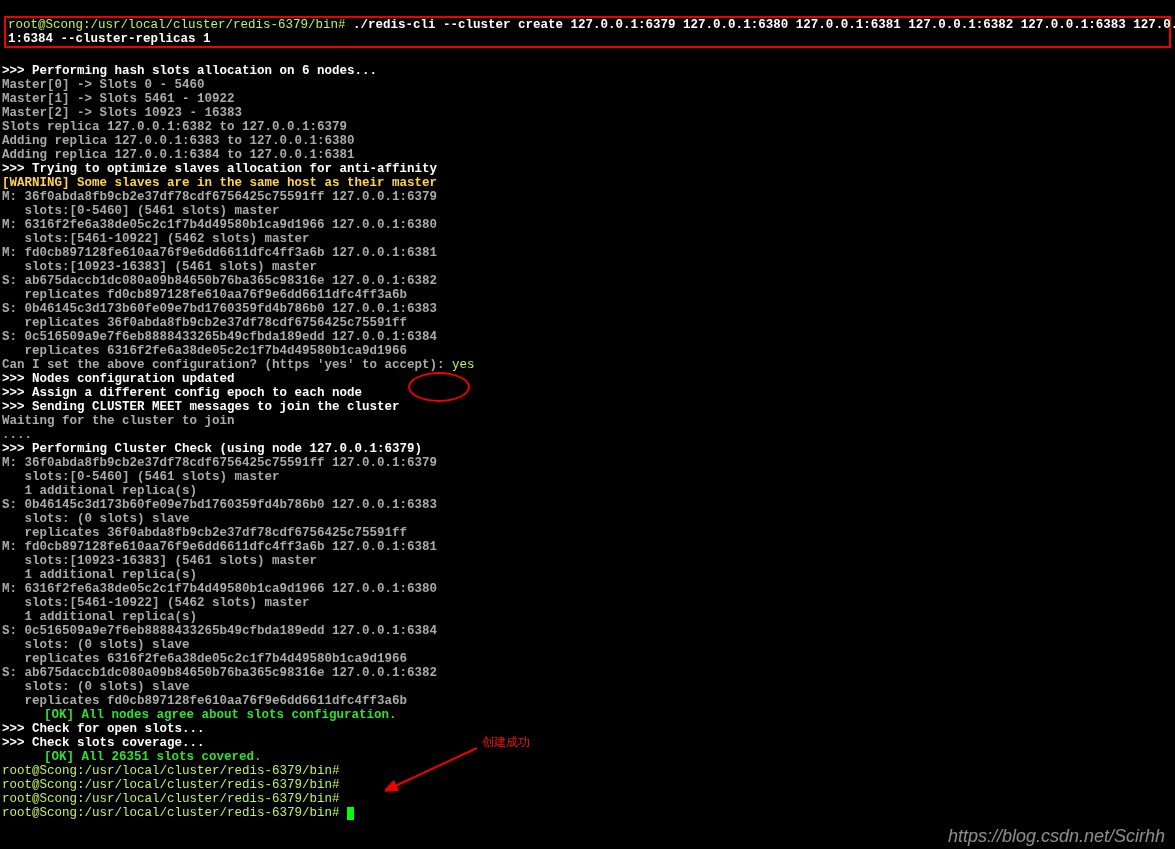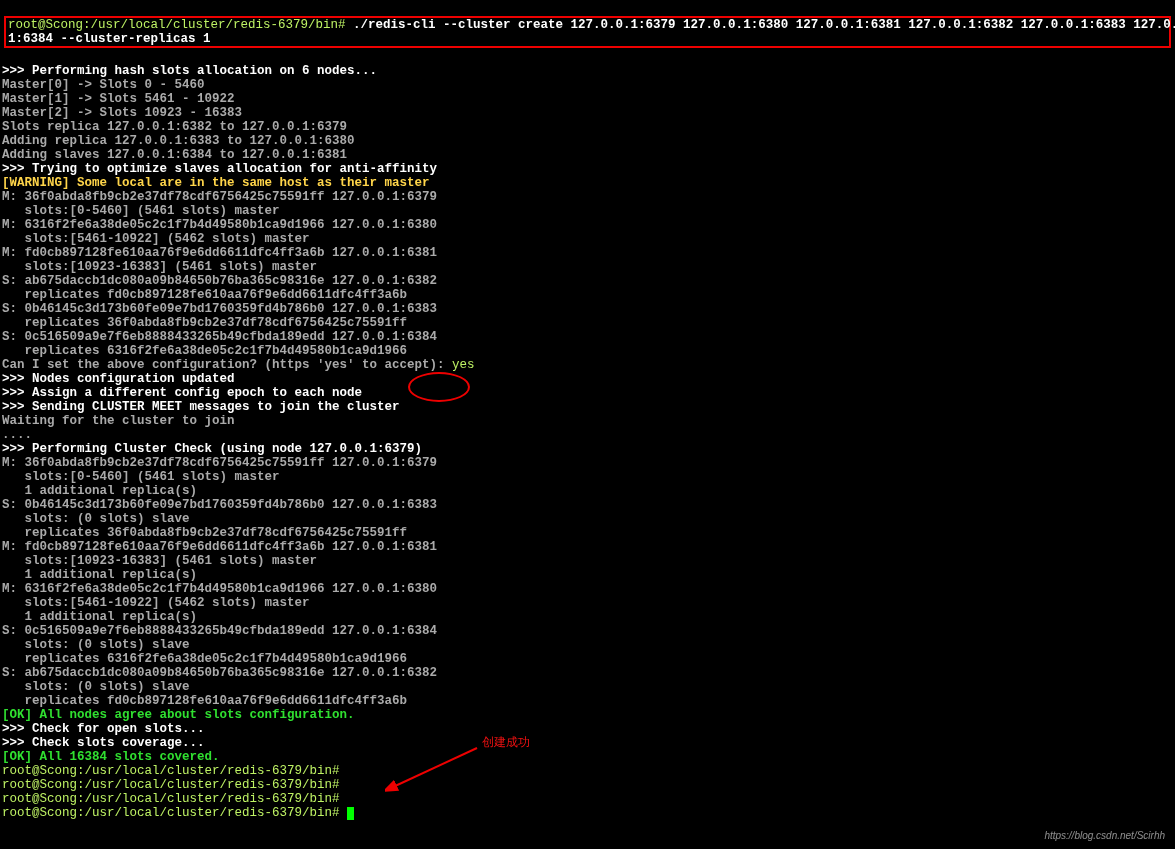--- a/index.html
+++ b/index.html
@@ -21,21 +21,21 @@
     white-space: pre;
   }
   .cmd-box {
     border: 2px solid #e00;
     padding: 0 2px;
     margin: 1px 2px 2px 2px;
   }
   .white   { color: #bef264; }
   .bwhite  { color: #fff; font-weight: bold; }
   .byellow { color: #ffd54a; font-weight: bold; }
-  .bgreen  { color: #30e030; font-weight: bold; }
+  .bgreen  { color: #30e030; font-weight: bold; margin-left: 42px; }
   .gray    { color: #aaa; font-weight: bold; }
   .cursor {
     display: inline-block;
     width: 7px;
     height: 13px;
     background: #00ff00;
     vertical-align: text-bottom;
   }
   .ellipse {
     position: absolute;
@@ -46,21 +46,21 @@
   .arrow {
     position: absolute;
     pointer-events: none;
   }
   .watermark {
     position: absolute;
     right: 10px;
     bottom: 6px;
     color: rgba(255,255,255,0.55);
     font-family: Arial, sans-serif;
-    font-size: 10px;
+    font-size: 18px;
     font-style: italic;
   }
   .annot {
     position: absolute;
     color: #e11;
     font-family: "Microsoft YaHei", Arial, sans-serif;
     font-size: 12px;
   }
 </style>
 </head>
@@ -68,23 +68,23 @@
 
 <div class="terminal">
 <div class="cmd-box"><span class="white">root@Scong:/usr/local/cluster/redis-6379/bin# </span><span class="bwhite">./redis-cli --cluster create 127.0.0.1:6379 127.0.0.1:6380 127.0.0.1:6381 127.0.0.1:6382 127.0.0.1:6383 127.0.0.</span>
 <span class="bwhite">1:6384 --cluster-replicas 1</span></div>
 <span class="bwhite">&gt;&gt;&gt; Performing hash slots allocation on 6 nodes...</span>
 <span class="gray">Master[0] -&gt; Slots 0 - 5460</span>
 <span class="gray">Master[1] -&gt; Slots 5461 - 10922</span>
 <span class="gray">Master[2] -&gt; Slots 10923 - 16383</span>
 <span class="gray">Slots replica 127.0.0.1:6382 to 127.0.0.1:6379</span>
 <span class="gray">Adding replica 127.0.0.1:6383 to 127.0.0.1:6380</span>
-<span class="gray">Adding slaves 127.0.0.1:6384 to 127.0.0.1:6381</span>
+<span class="gray">Adding replica 127.0.0.1:6384 to 127.0.0.1:6381</span>
 <span class="bwhite">&gt;&gt;&gt; Trying to optimize slaves allocation for anti-affinity</span>
-<span class="byellow">[WARNING] Some local are in the same host as their master</span>
+<span class="byellow">[WARNING] Some slaves are in the same host as their master</span>
 <span class="gray">M: 36f0abda8fb9cb2e37df78cdf6756425c75591ff 127.0.0.1:6379</span>
 <span class="gray">   slots:[0-5460] (5461 slots) master</span>
 <span class="gray">M: 6316f2fe6a38de05c2c1f7b4d49580b1ca9d1966 127.0.0.1:6380</span>
 <span class="gray">   slots:[5461-10922] (5462 slots) master</span>
 <span class="gray">M: fd0cb897128fe610aa76f9e6dd6611dfc4ff3a6b 127.0.0.1:6381</span>
 <span class="gray">   slots:[10923-16383] (5461 slots) master</span>
 <span class="gray">S: ab675daccb1dc080a09b84650b76ba365c98316e 127.0.0.1:6382</span>
 <span class="gray">   replicates fd0cb897128fe610aa76f9e6dd6611dfc4ff3a6b</span>
 <span class="gray">S: 0b46145c3d173b60fe09e7bd1760359fd4b786b0 127.0.0.1:6383</span>
 <span class="gray">   replicates 36f0abda8fb9cb2e37df78cdf6756425c75591ff</span>
@@ -111,21 +111,21 @@
 <span class="gray">   1 additional replica(s)</span>
 <span class="gray">S: 0c516509a9e7f6eb8888433265b49cfbda189edd 127.0.0.1:6384</span>
 <span class="gray">   slots: (0 slots) slave</span>
 <span class="gray">   replicates 6316f2fe6a38de05c2c1f7b4d49580b1ca9d1966</span>
 <span class="gray">S: ab675daccb1dc080a09b84650b76ba365c98316e 127.0.0.1:6382</span>
 <span class="gray">   slots: (0 slots) slave</span>
 <span class="gray">   replicates fd0cb897128fe610aa76f9e6dd6611dfc4ff3a6b</span>
 <span class="bgreen">[OK] All nodes agree about slots configuration.</span>
 <span class="bwhite">&gt;&gt;&gt; Check for open slots...</span>
 <span class="bwhite">&gt;&gt;&gt; Check slots coverage...</span>
-<span class="bgreen">[OK] All 16384 slots covered.</span>
+<span class="bgreen">[OK] All 26351 slots covered.</span>
 <span class="white">root@Scong:/usr/local/cluster/redis-6379/bin# </span>
 <span class="white">root@Scong:/usr/local/cluster/redis-6379/bin# </span>
 <span class="white">root@Scong:/usr/local/cluster/redis-6379/bin# </span>
 <span class="white">root@Scong:/usr/local/cluster/redis-6379/bin# </span><span class="cursor"></span>
 </div>
 
 <div class="ellipse" style="left:408px; top:372px; width:58px; height:26px;"></div>
 
 <svg class="arrow" style="left:385px; top:745px;" width="95" height="50">
   <defs>

